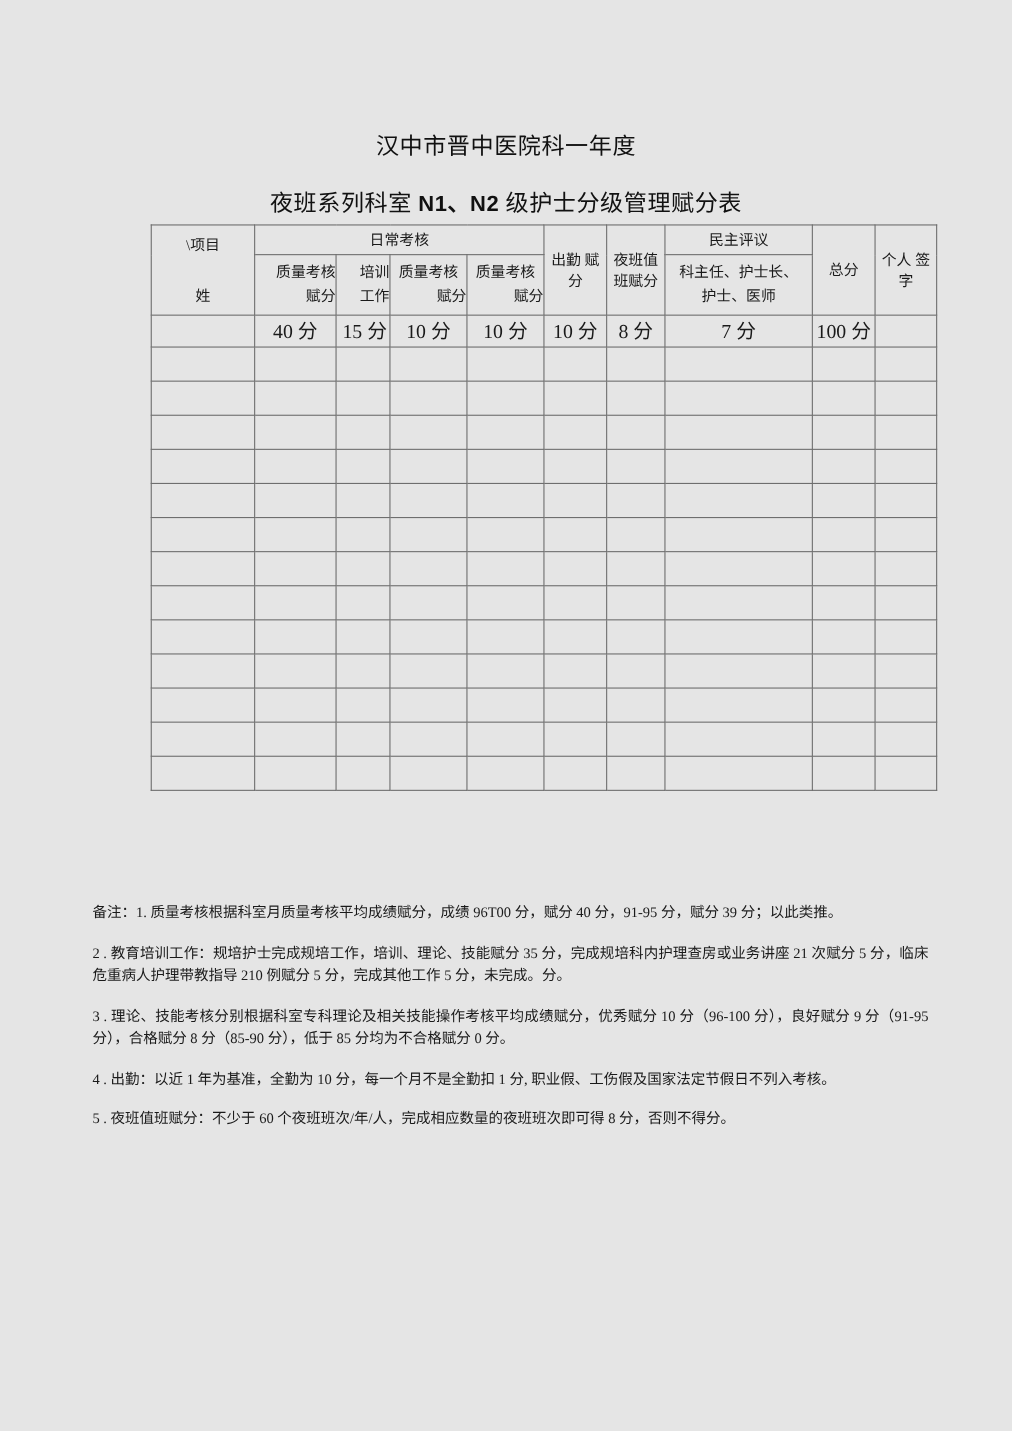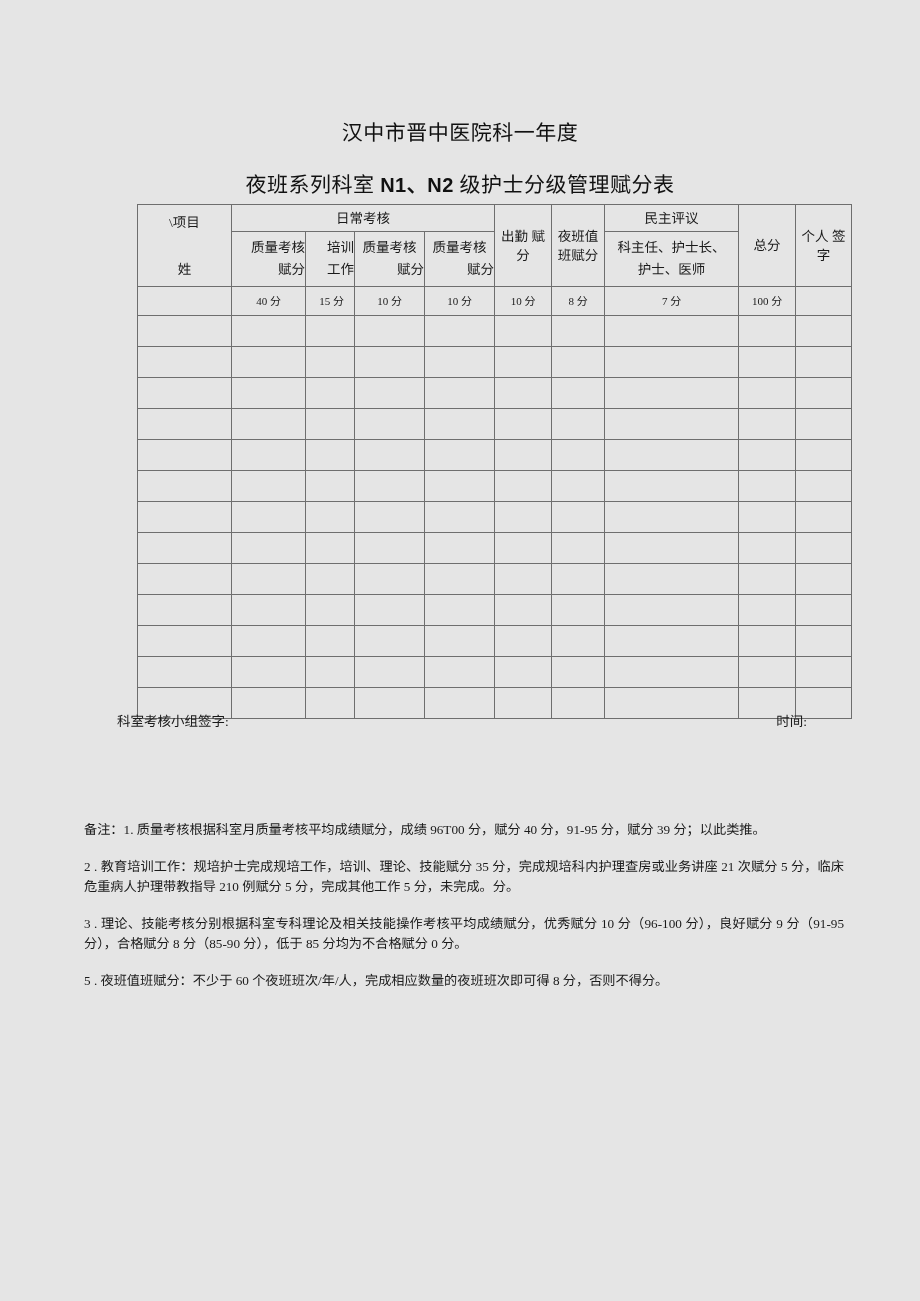--- a/index.html
+++ b/index.html
@@ -97,21 +97,21 @@
   .hdr-sub {
     height: 55px;
     font-size: 13.5px;
   }
   .hdr-sub .two-line {
     display: block;
     line-height: 22px;
   }
   .score-row td {
     height: 28px;
-    font-size: 11px;
+    font-size: 18px;
   }
   .body-row td {
     height: 30px;
   }
   .pad-l {
     padding-left: 3px !important;
     text-align: right;
   }
 
   
@@ -385,25 +385,22 @@
             <td></td>
             <td></td>
             <td></td>
             <td></td>
             <td></td>
           </tr>
         </tbody>
     </table>
   </div>
 
-  <div class="sig-line">
-    <span>科室考核小组签字:</span>
-    <span class="sig-right">时间:</span>
-  </div>
 
   <div class="notes">
     <p>备注：1. 质量考核根据科室月质量考核平均成绩赋分，成绩 96T00 分，赋分 40 分，91-95 分，赋分 39 分；以此类推。</p>
     <p class="n-gap">2 . 教育培训工作：规培护士完成规培工作，培训、理论、技能赋分 35 分，完成规培科内护理查房或业务讲座 21 次赋分 5 分，临床危重病人护理带教指导 210 例赋分 5 分，完成其他工作 5 分，未完成。分。</p>
     <p class="n-gap">3 . 理论、技能考核分别根据科室专科理论及相关技能操作考核平均成绩赋分，优秀赋分 10 分（96-100 分），良好赋分 9 分（91-95 分），合格赋分 8 分（85-90 分），低于 85 分均为不合格赋分 0 分。</p>
+    <p class="n-gap">4 . 出勤：以近 1 年为基准，全勤为 10 分，每一个月不是全勤扣 1 分, 职业假、工伤假及国家法定节假日不列入考核。</p>
     <p class="n-gap">5 . 夜班值班赋分：不少于 60 个夜班班次/年/人，完成相应数量的夜班班次即可得 8 分，否则不得分。</p>
   </div>
 
 </div>
 
 </body></html>

